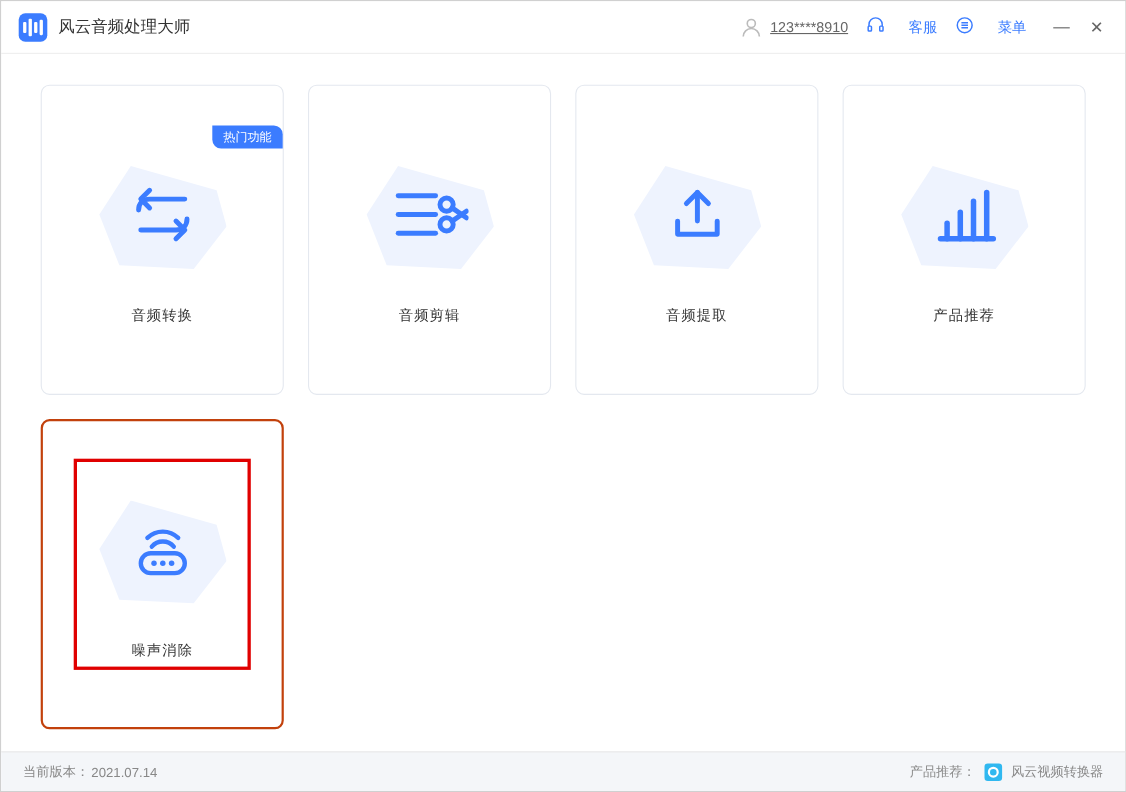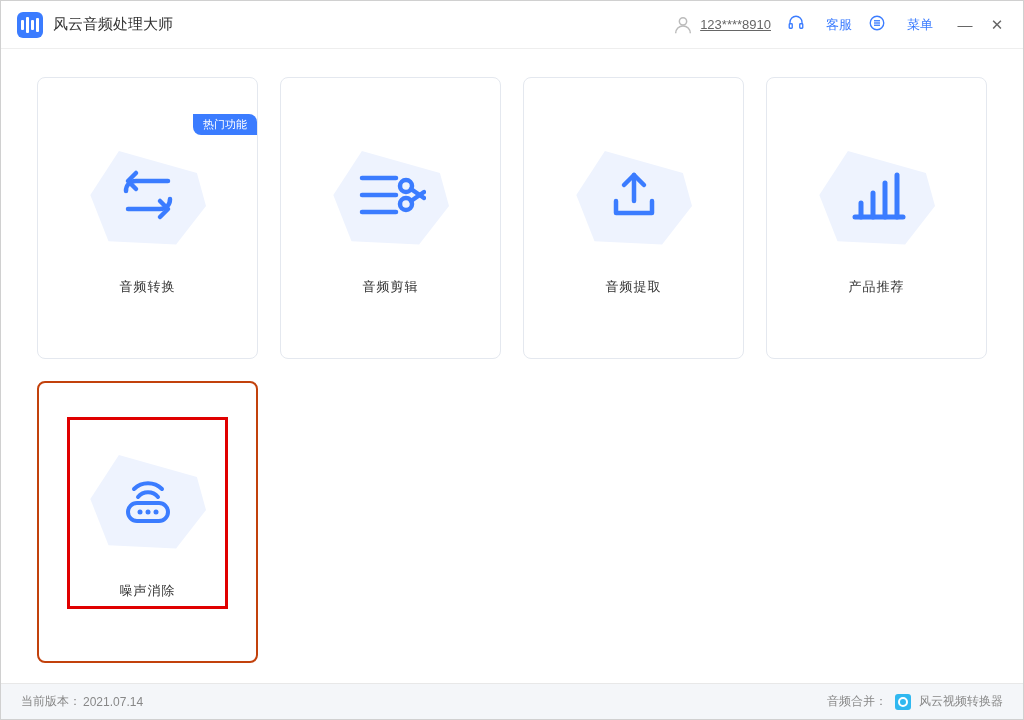--- a/index.html
+++ b/index.html
@@ -208,17 +208,17 @@
     <div class="card-label">噪声消除</div>
   </div>
 
 </div>
 
 <div class="footer">
   <span>当前版本：</span>
   <span class="v">2021.07.14</span>
   <div class="footer-spacer"></div>
   <div class="footer-rec">
-    <span>音频合并：</span>
+    <span>产品推荐：</span>
     <span class="rec-logo"></span>
     <span>风云视频转换器</span>
   </div>
 </div>
 
 </body></html>

